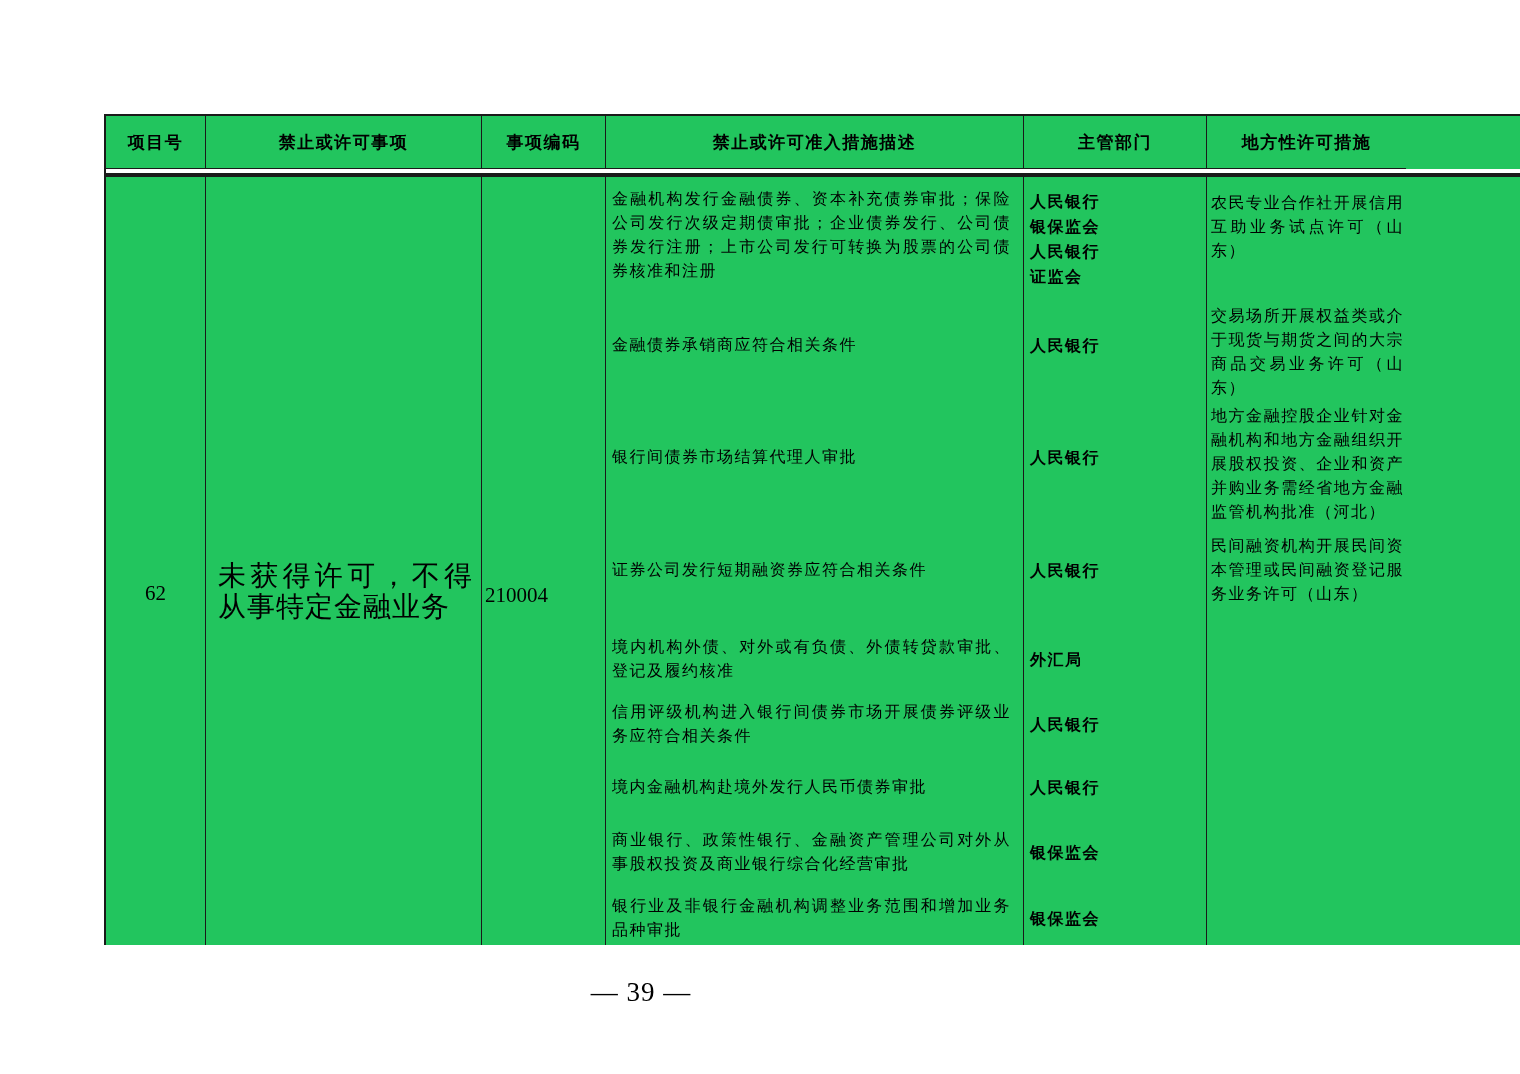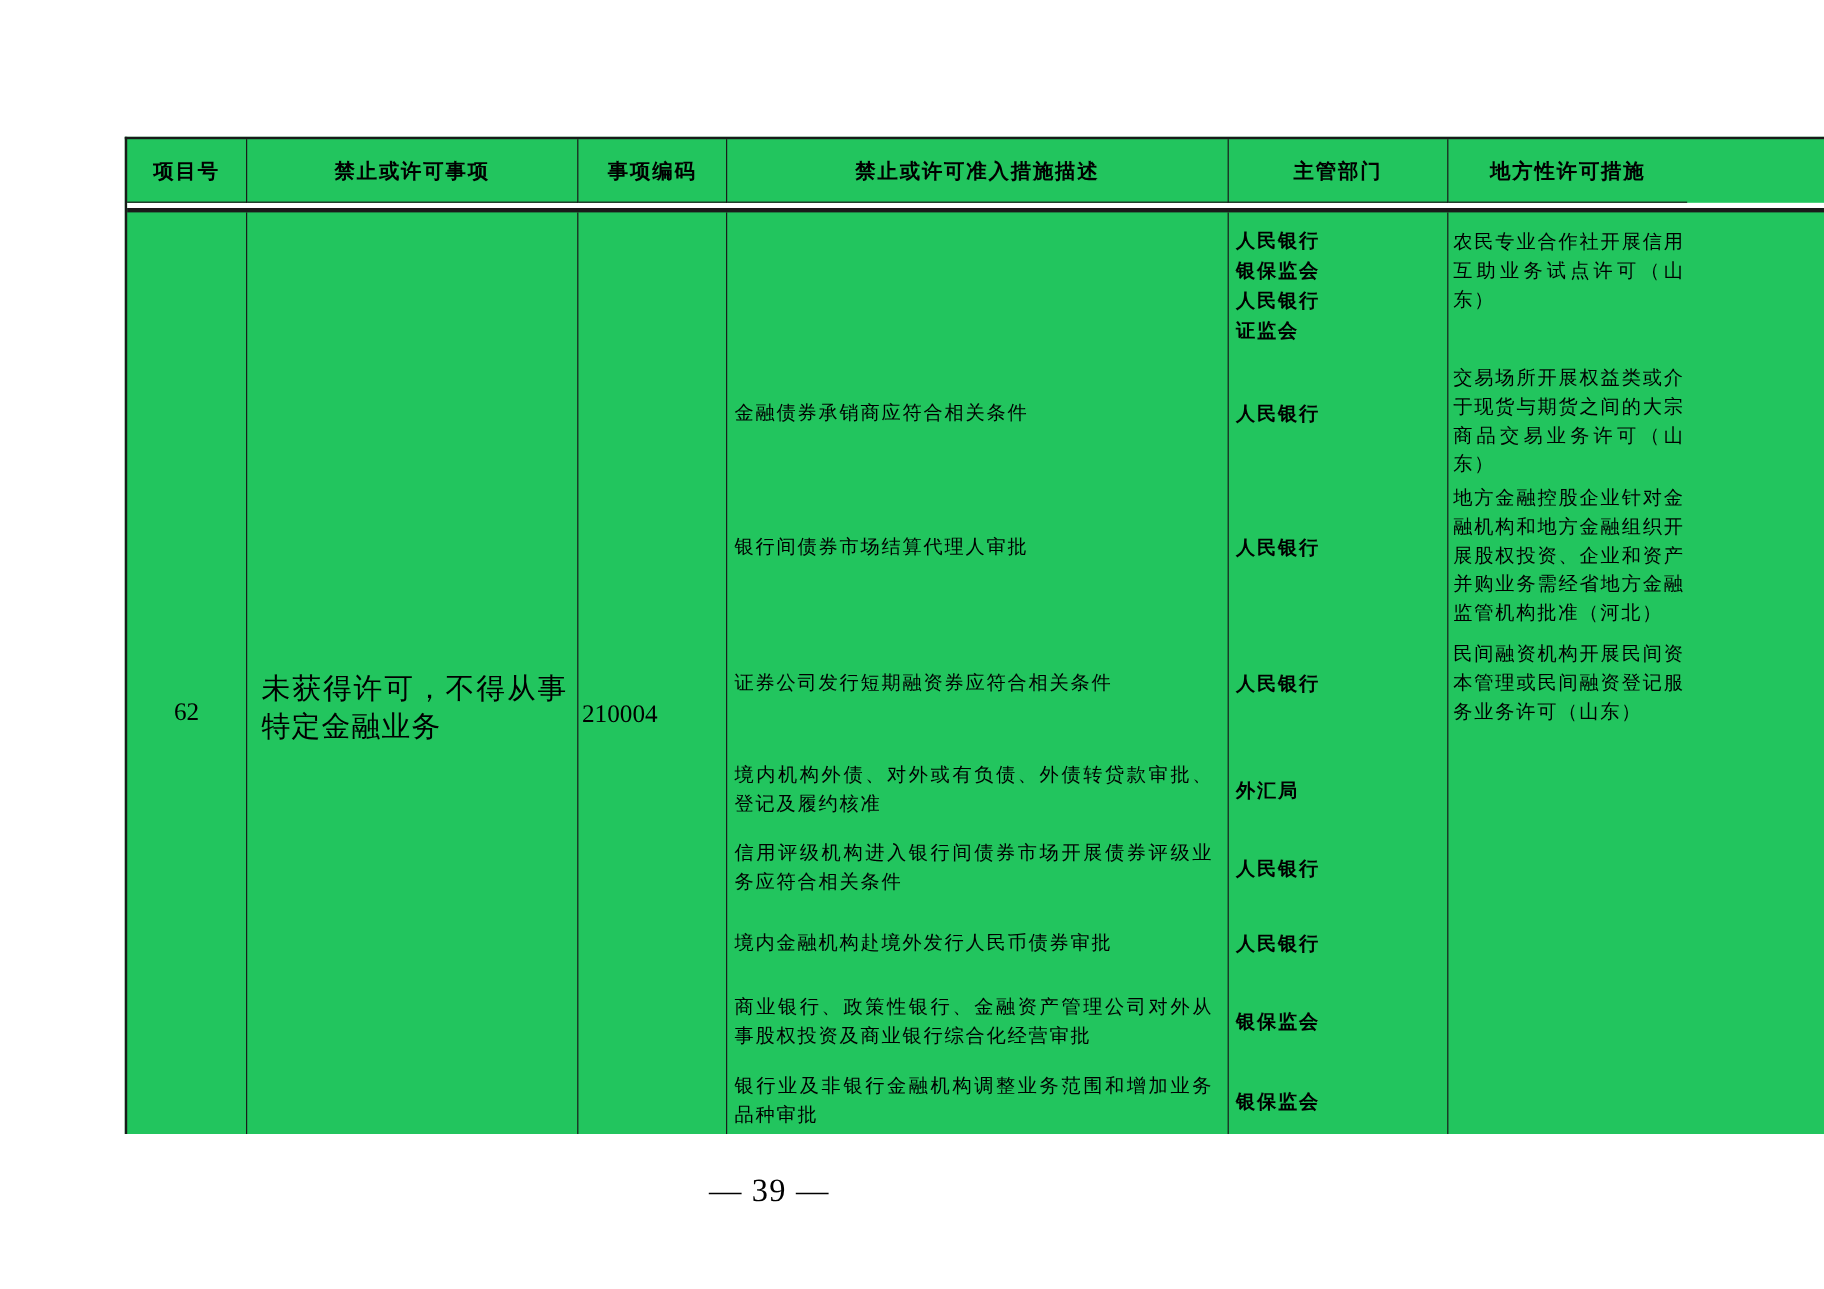--- a/index.html
+++ b/index.html
@@ -38,21 +38,21 @@
     position:relative;
     font-size:16px;line-height:24px;
   }
   .body-cell:last-child{border-right:none;}
   .item-no{
     position:absolute;top:404px;left:0;width:100%;
     text-align:center;font-size:21px;line-height:24px;
   }
   .matter{
     position:absolute;top:383px;left:12px;right:8px;
-    font-size:24px;line-height:31px;letter-spacing:1px;
+    font-size:28px;line-height:31px;letter-spacing:1px;
     text-align:justify;
   }
   .code{
     position:absolute;top:406px;left:3px;
     font-size:21px;line-height:24px;
   }
   .desc-blk{
     position:absolute;left:6px;right:12px;
     text-align:justify;letter-spacing:1.5px;line-height:24px;
   }
@@ -86,20 +86,21 @@
     <div class="body-cell">
       <div class="item-no">62</div>
     </div>
     <div class="body-cell">
       <div class="matter">未获得许可，不得从事特定金融业务</div>
     </div>
     <div class="body-cell">
       <div class="code">210004</div>
     </div>
     <div class="body-cell" id="measures-col">
+        <div class="desc-blk" style="top: 10px;">金融机构发行金融债券、资本补充债券审批；保险公司发行次级定期债审批；企业债券发行、公司债券发行注册；上市公司发行可转换为股票的公司债券核准和注册</div>
         <div class="desc-blk" style="top: 156px;">金融债券承销商应符合相关条件</div>
         <div class="desc-blk" style="top: 268px;">银行间债券市场结算代理人审批</div>
         <div class="desc-blk" style="top: 381px;">证券公司发行短期融资券应符合相关条件</div>
         <div class="desc-blk" style="top: 458px;">境内机构外债、对外或有负债、外债转贷款审批、登记及履约核准</div>
         <div class="desc-blk" style="top: 523px;">信用评级机构进入银行间债券市场开展债券评级业务应符合相关条件</div>
         <div class="desc-blk" style="top: 598px;">境内金融机构赴境外发行人民币债券审批</div>
         <div class="desc-blk" style="top: 651px;">商业银行、政策性银行、金融资产管理公司对外从事股权投资及商业银行综合化经营审批</div>
         <div class="desc-blk" style="top: 717px;">银行业及非银行金融机构调整业务范围和增加业务品种审批</div>
       </div>
     <div class="body-cell" id="depts-col">

